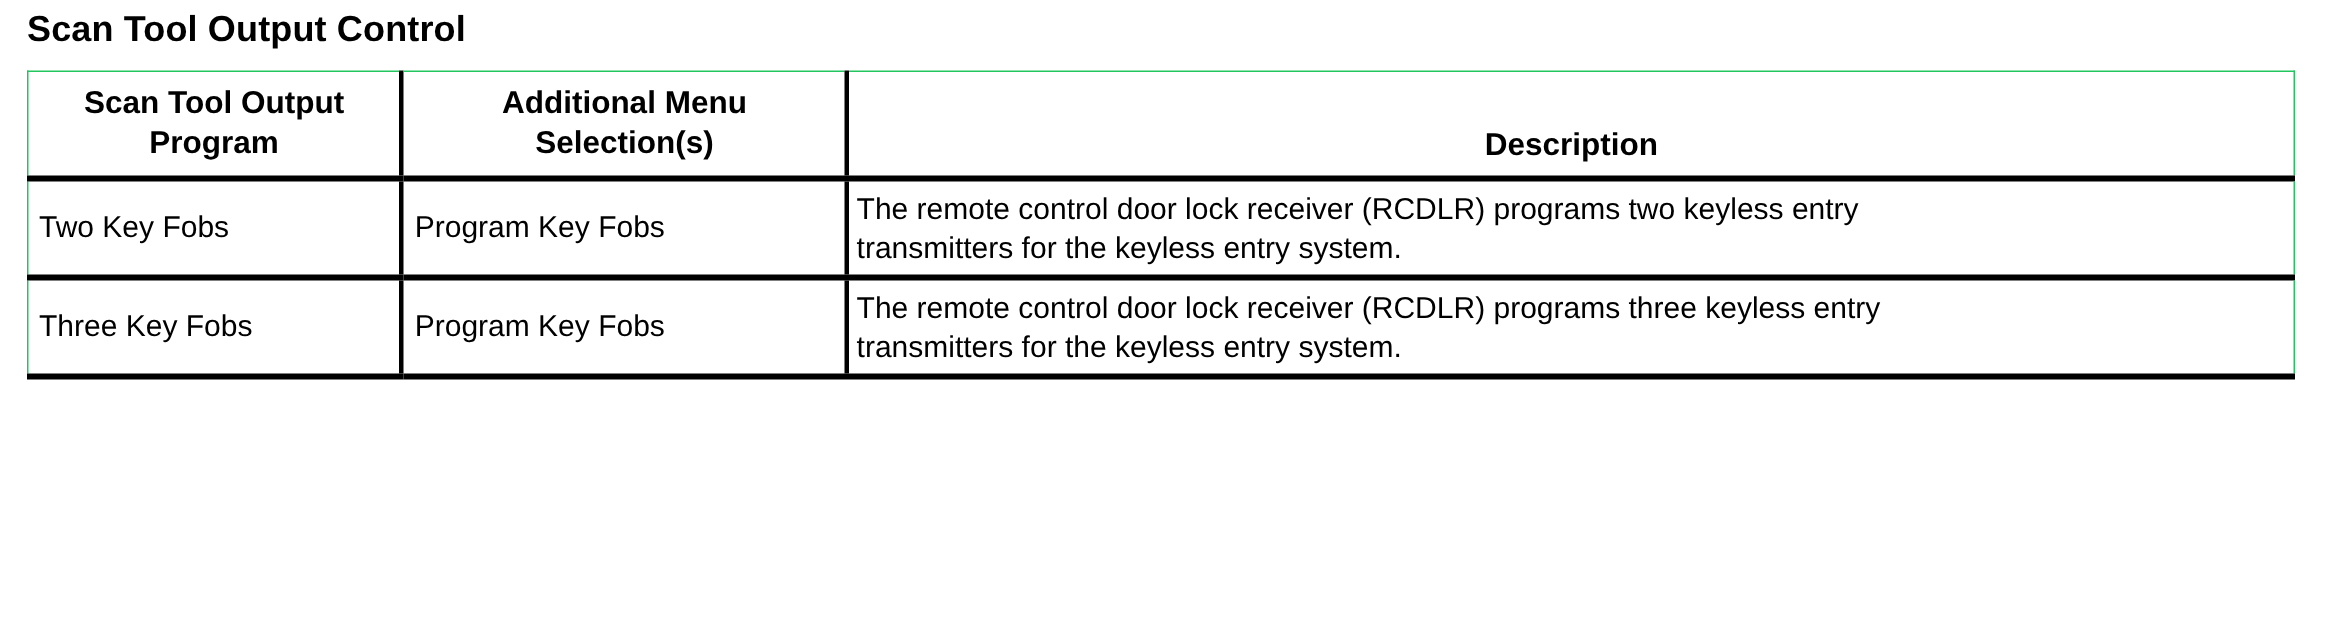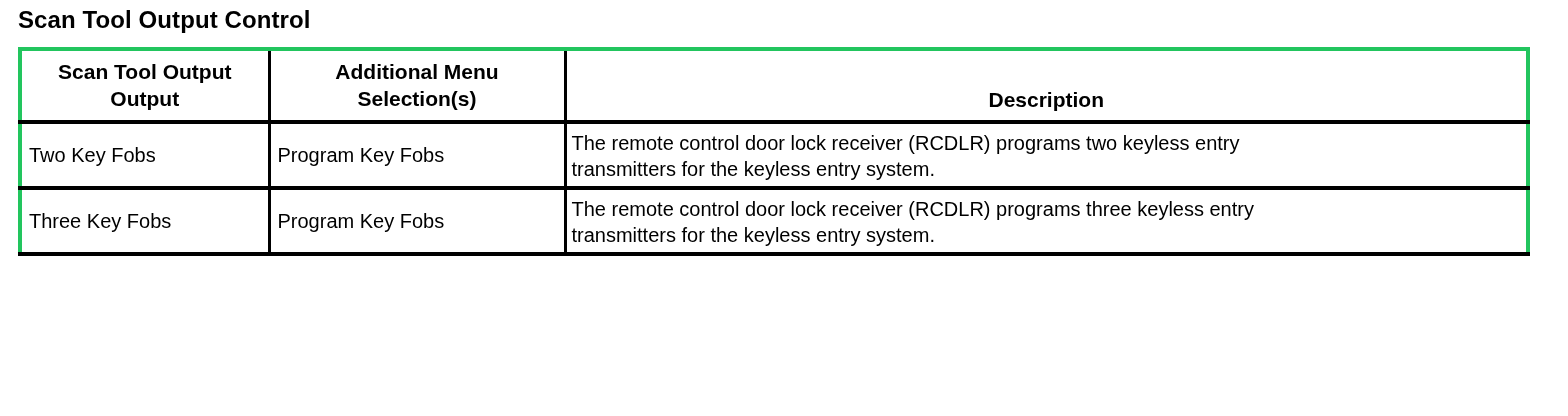--- a/index.html
+++ b/index.html
@@ -33,21 +33,21 @@
   .table-wrap {
     position: absolute;
     left: 18px;
     top: 47px;
     width: 1512px;
   }
   table.spec {
     border-collapse: collapse;
     table-layout: fixed;
     width: 1512px;
-    border: 4px solid #22c55e;
+    border: 1px solid #22c55e;
   }
   table.spec col.c1 { width: 249px; }
   table.spec col.c2 { width: 296px; }
   table.spec col.c3 { width: 963px; }
 
   table.spec td {
     border-left: 3px solid #000000;
     border-right: 3px solid #000000;
     border-top: 4px solid #000000;
     border-bottom: 4px solid #000000;
@@ -110,21 +110,21 @@
       <colgroup>
         <col class="c1">
           <col class="c2">
           <col class="c3">
       </colgroup>
       <tbody>
         <tr class="head">
           <td>
             <div class="hcell">
               <span class="desc-line">Scan Tool Output</span>
-              <span class="desc-line">Output</span>
+              <span class="desc-line">Program</span>
             </div>
           </td>
           <td>
             <div class="hcell">
               <span class="desc-line">Additional Menu</span>
               <span class="desc-line">Selection(s)</span>
             </div>
           </td>
           <td>
             <div class="hcell desc">Description</div>

